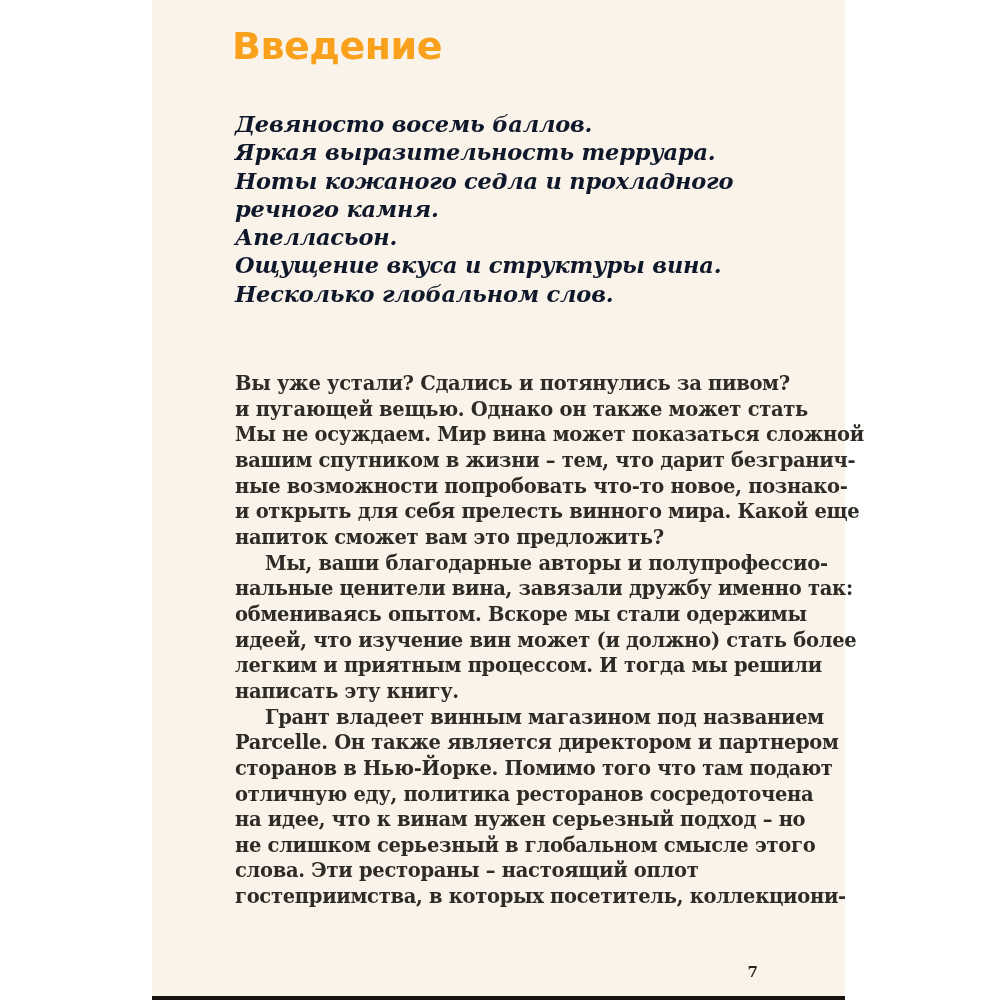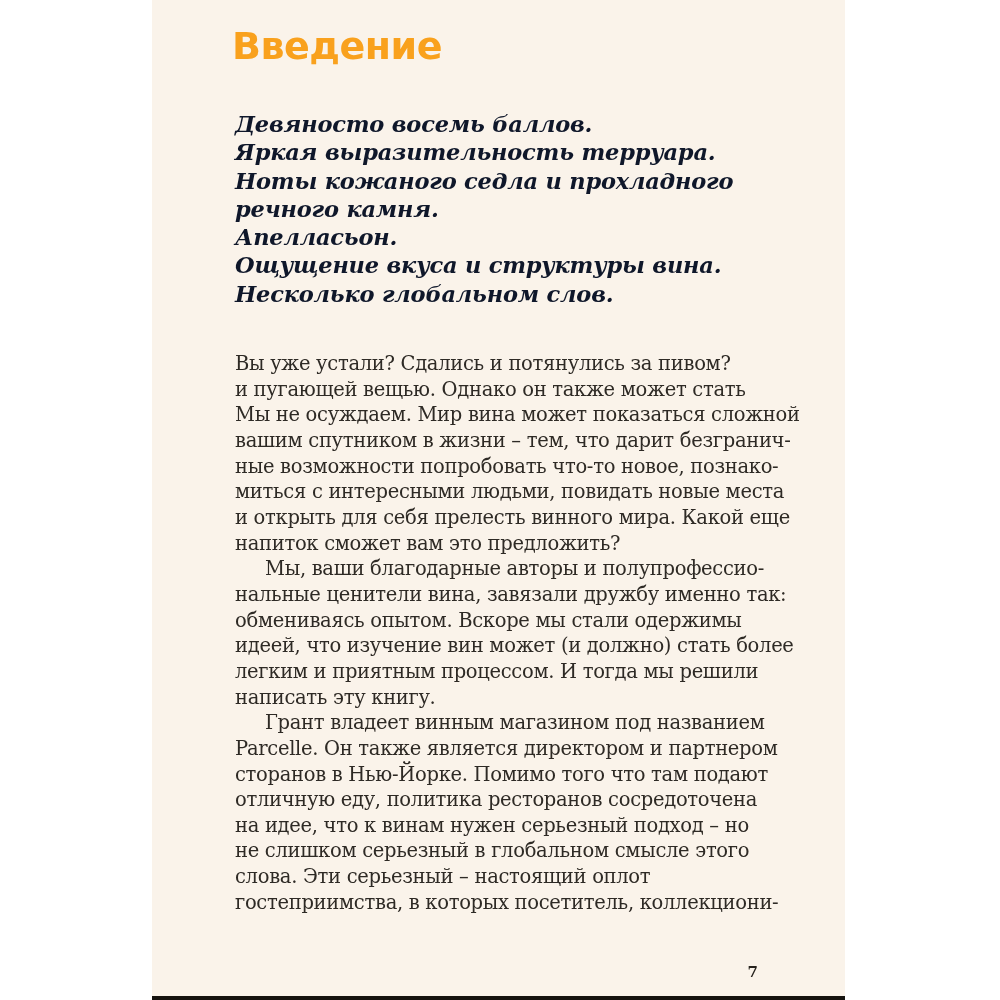--- a/index.html
+++ b/index.html
@@ -48,22 +48,23 @@
     font-weight: 700;
     font-size: 22.5px;
     line-height: 28.3px;
     letter-spacing: -0.2px;
     color: #0f172a;
     white-space: nowrap;
   }
   .body-text {
     position: absolute;
     left: 83px;
-    top: 351px;
+    top: 371px;
     width: 523px;
+    font-weight: bold;
   }
   .body-line {
     font-family: "DejaVu Serif", serif;
     font-size: 19.5px;
     line-height: 25.65px;
     letter-spacing: -0.3px;
     color: #2e2a25;
     white-space: nowrap;
   }
   .para { margin: 0; }
@@ -106,40 +107,39 @@
         <div class="epi-line">Несколько глобальном слов.</div>
       </div>
 
     <div class="body-text">
       <div class="para">
           <div class="body-line">Вы уже устали? Сдались и потянулись за пивом?</div>
           <div class="body-line">и пугающей вещью. Однако он также может стать</div>
           <div class="body-line">Мы не осуждаем. Мир вина может показаться сложной</div>
           <div class="body-line">вашим спутником в жизни – тем, что дарит безгранич-</div>
           <div class="body-line">ные возможности попробовать что-то новое, познако-</div>
-          <div class="body-line">миться с интересными людьми, повидать новые места</div>
           <div class="body-line">и открыть для себя прелесть винного мира. Какой еще</div>
           <div class="body-line">напиток сможет вам это предложить?</div>
         </div>
       <div class="para indent">
           <div class="body-line">Мы, ваши благодарные авторы и полупрофессио-</div>
           <div class="body-line">нальные ценители вина, завязали дружбу именно так:</div>
           <div class="body-line">обмениваясь опытом. Вскоре мы стали одержимы</div>
           <div class="body-line">идеей, что изучение вин может (и должно) стать более</div>
           <div class="body-line">легким и приятным процессом. И тогда мы решили</div>
           <div class="body-line">написать эту книгу.</div>
         </div>
       <div class="para indent">
           <div class="body-line">Грант владеет винным магазином под названием</div>
           <div class="body-line">Parcelle. Он также является директором и партнером</div>
           <div class="body-line">сторанов в Нью-Йорке. Помимо того что там подают</div>
           <div class="body-line">отличную еду, политика ресторанов сосредоточена</div>
           <div class="body-line">на идее, что к винам нужен серьезный подход – но</div>
           <div class="body-line">не слишком серьезный в глобальном смысле этого</div>
-          <div class="body-line">слова. Эти серьезный – настоящий оплот</div>
+          <div class="body-line">слова. Эти рестораны – настоящий оплот</div>
           <div class="body-line">гостеприимства, в которых посетитель, коллекциони-</div>
         </div>
     </div>
 
     <div class="page-number">7</div>
 
     <div class="page-bottom-edge"></div>
   </div>
 </div>
 

